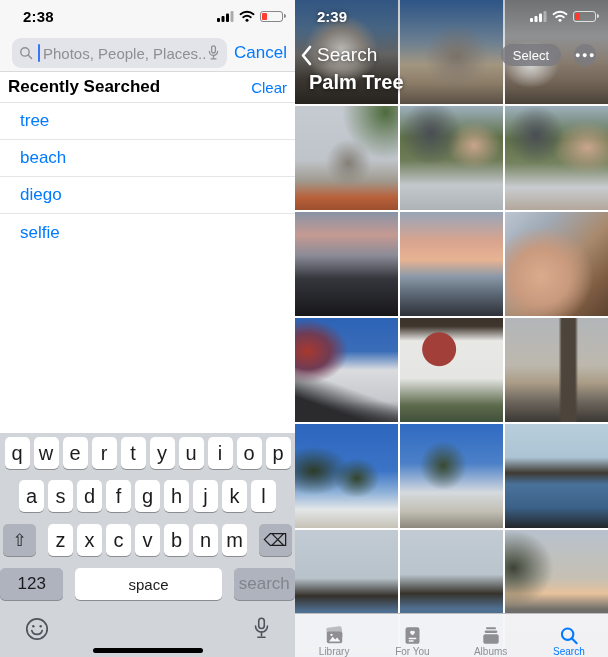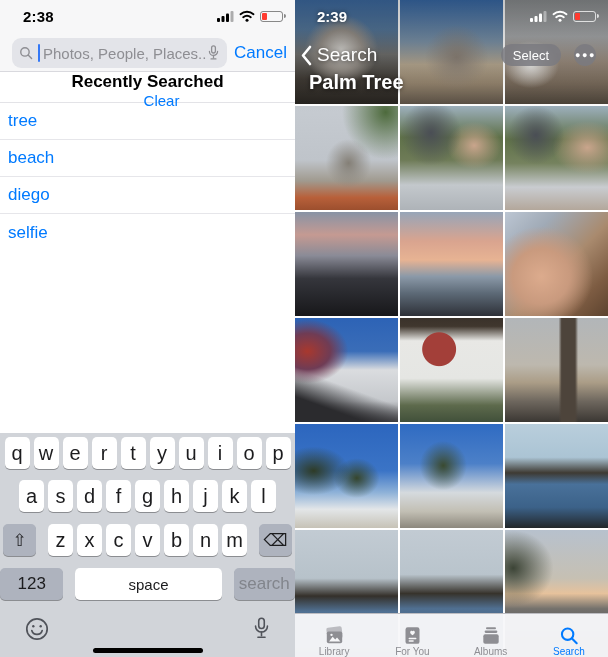--- a/index.html
+++ b/index.html
@@ -19,25 +19,25 @@
   .white .batt{border-color:rgba(255,255,255,.75);}
   .white .batt:after{background:rgba(255,255,255,.75);}
 
   .search-field{position:absolute;left:12px;top:38px;width:215px;height:30px;background:#e3e4e9;
                 border-radius:9px;display:flex;align-items:center;padding:0 7px;box-sizing:border-box;}
   .search-field .ph{flex:1;font-size:15px;color:#8e8e93;white-space:nowrap;overflow:hidden;}
   .cursor{width:2px;height:18px;background:#3478f6;border-radius:1px;margin:0 3px 0 5px;flex:none;}
   .cancel-btn{position:absolute;right:8px;top:43px;font-size:17px;color:#007aff;}
 
   .section-head{position:absolute;top:72px;left:0;width:100%;height:31px;display:flex;align-items:center;
-                justify-content:space-between;padding:0 8px;box-sizing:border-box;border-bottom:1px solid #e3e3e7;flex-direction:column;}
+                justify-content:space-between;padding:0 8px;box-sizing:border-box;border-bottom:1px solid #e3e3e7;}
   .section-head .t{font-size:17px;font-weight:700;color:#000;}
   .section-head .c{font-size:15px;color:#007aff;margin-left:28px;}
   .recent-item{position:absolute;left:0;width:100%;height:37px;display:flex;align-items:center;
-               padding:0 8px;box-sizing:border-box;font-size:17px;color:#007aff;}
+               padding:0 20px;box-sizing:border-box;font-size:17px;color:#007aff;}
   .recent-item.sep{border-bottom:1px solid #e6e6ea;}
 
   
   .kb{position:absolute;left:0;top:433px;width:295px;height:224px;background:#d1d4d9;}
   .krow{position:absolute;left:0;width:100%;display:flex;justify-content:center;gap:4px;}
   .key{height:32px;background:#fff;border-radius:5px;box-shadow:0 1px 0 #8b8d91;
        display:flex;align-items:center;justify-content:center;font-size:20px;color:#1c1c1e;}
   .key.letter{width:25px;}
   .key.special{background:#aeb3be;font-size:17px;}
   .kr1{top:4px}.kr2{top:47px}.kr3{top:91px}.kr4{top:135px}

